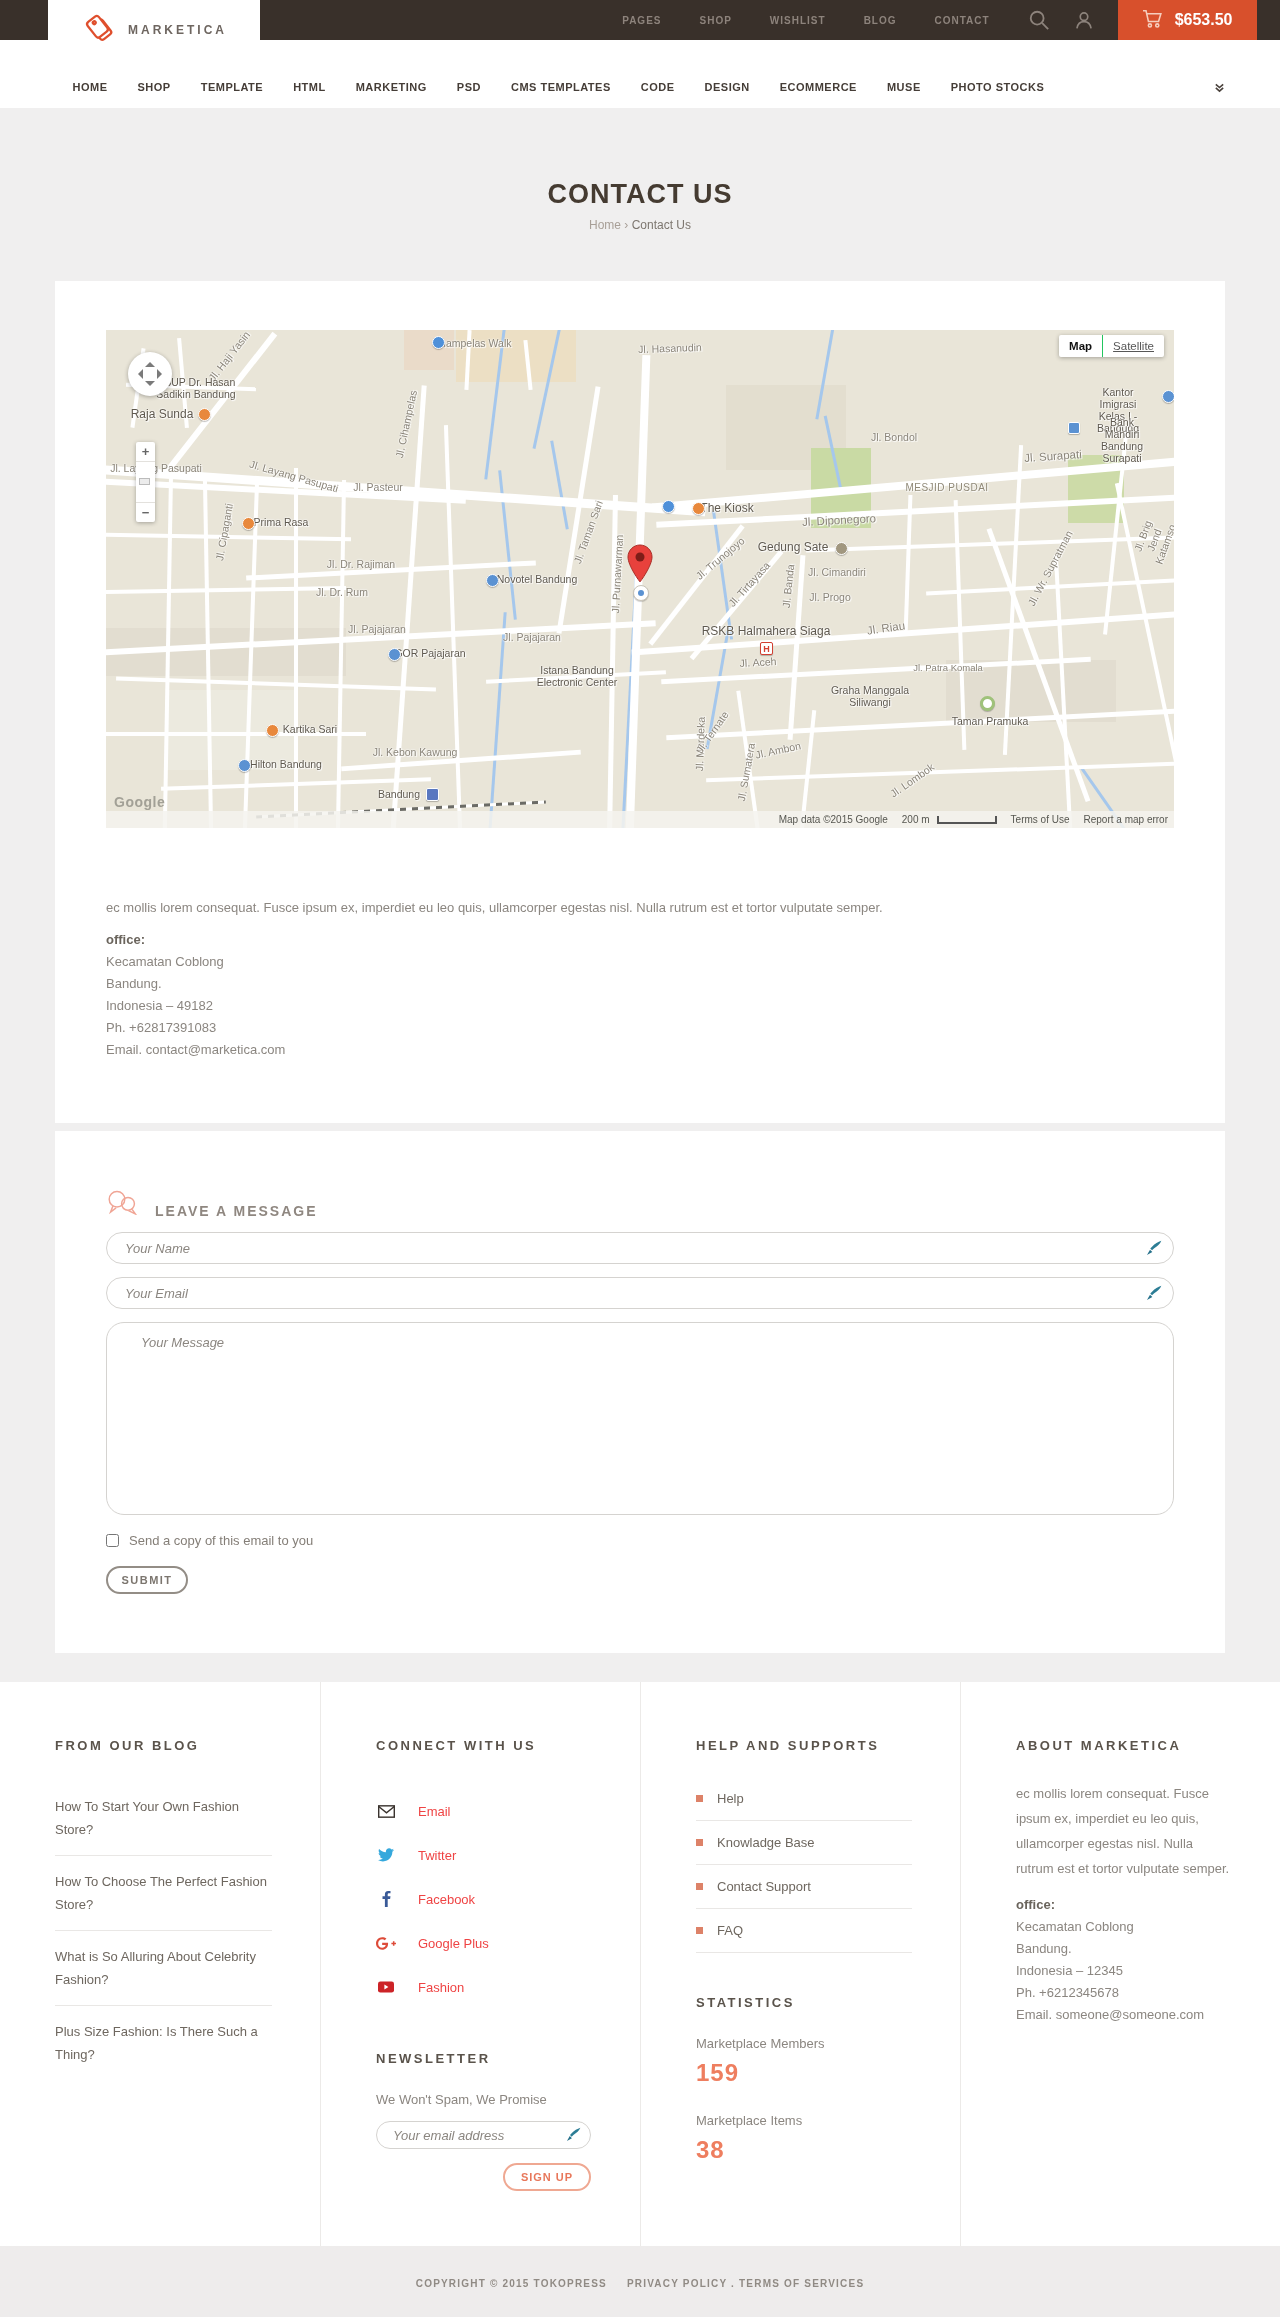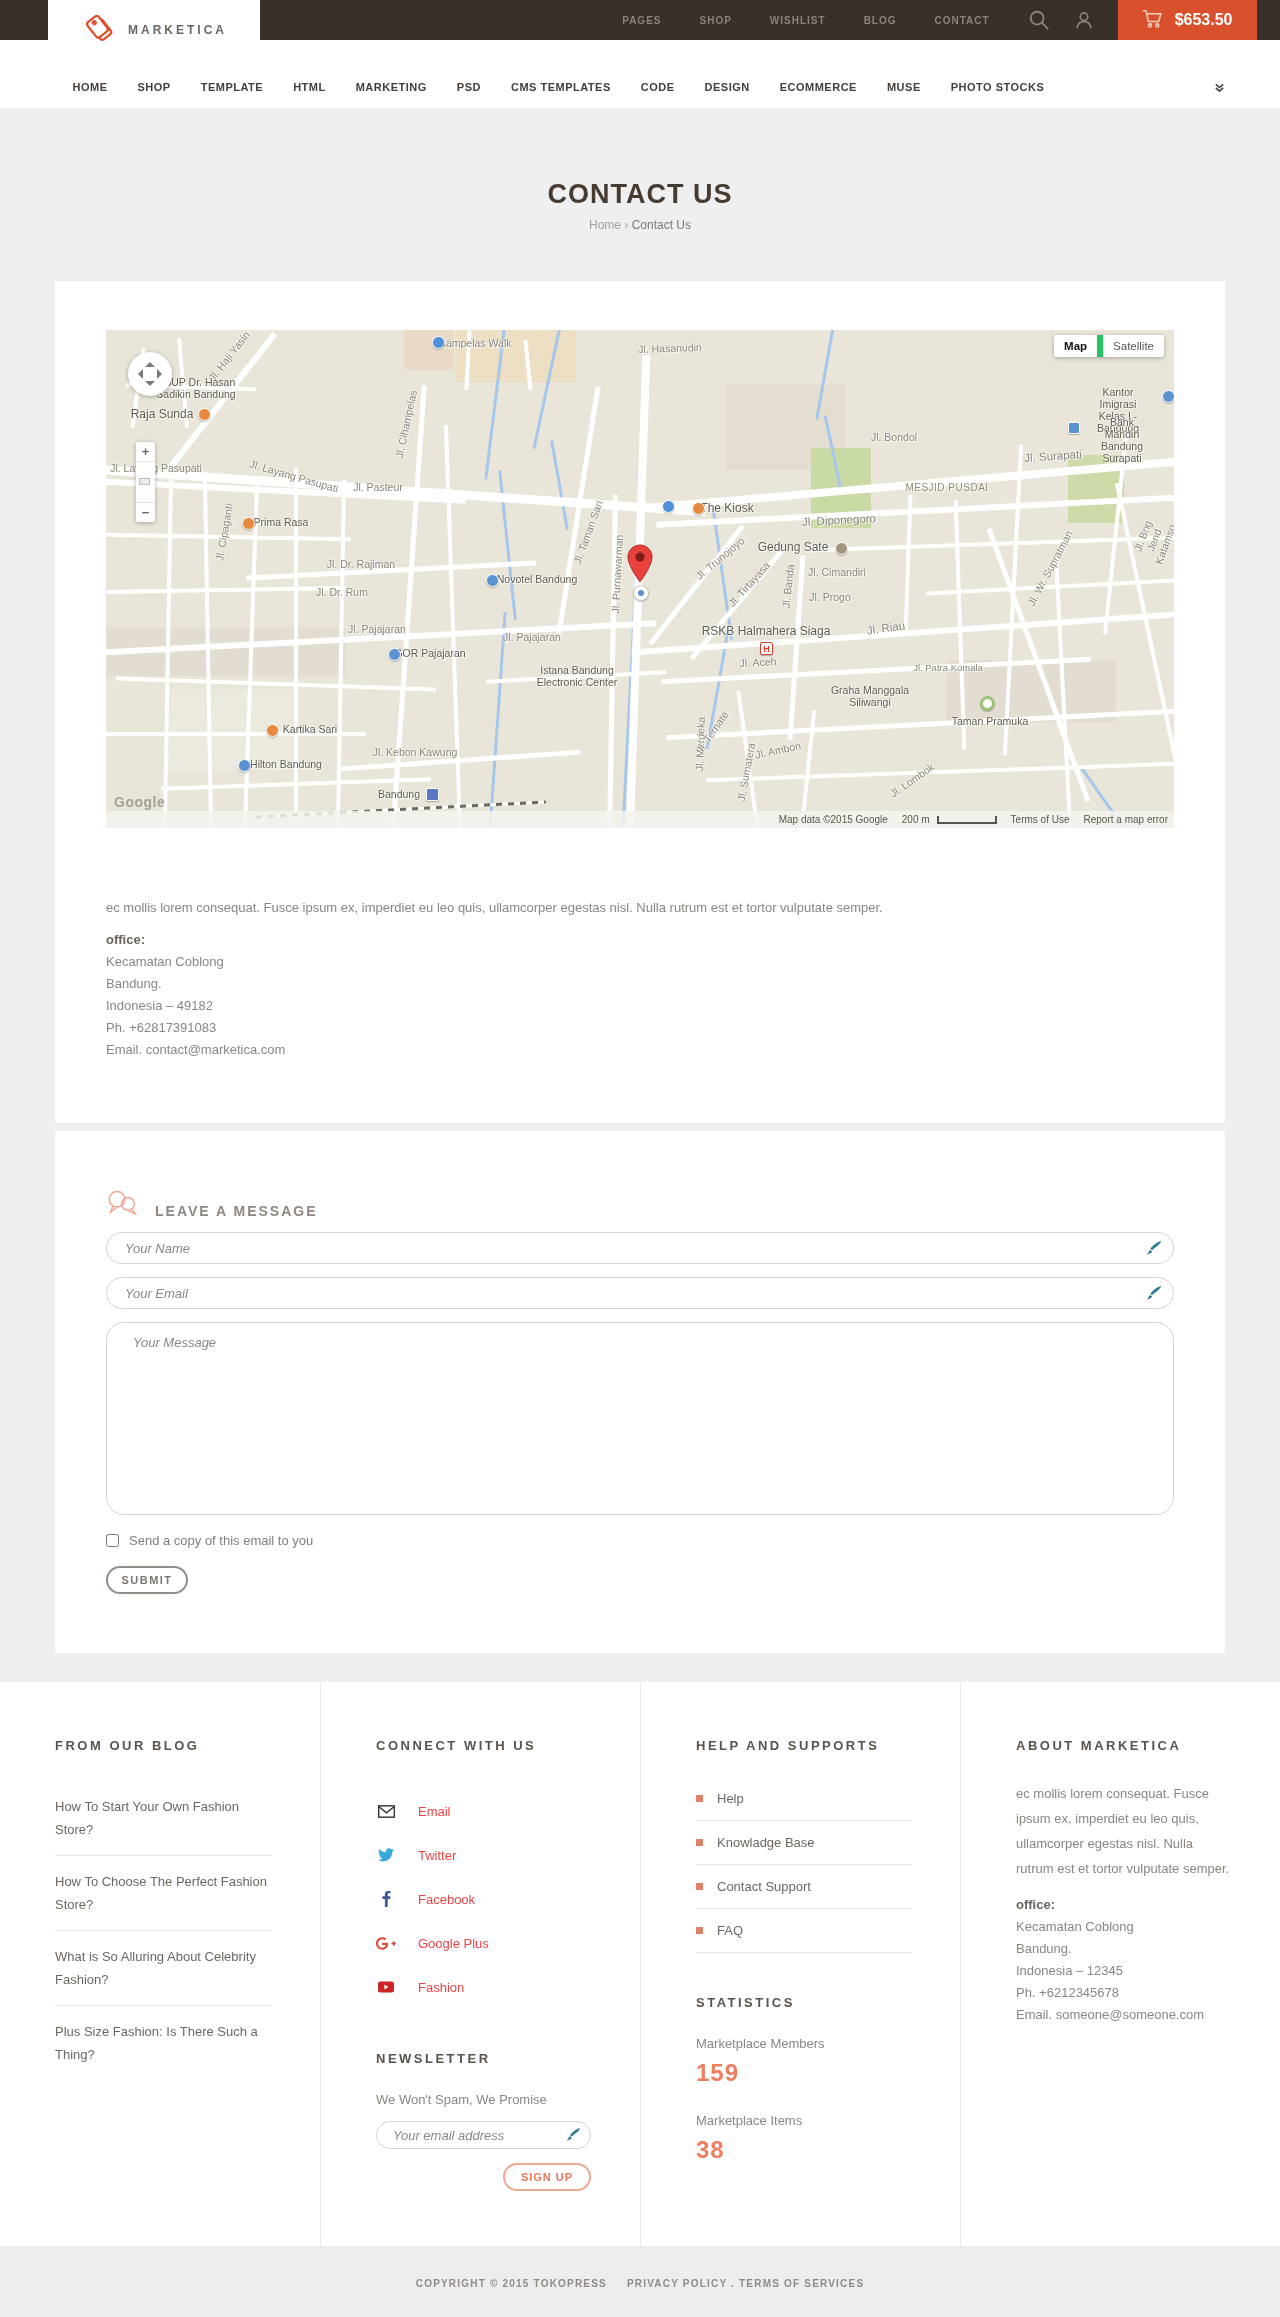--- a/index.html
+++ b/index.html
@@ -63,39 +63,39 @@
   .pan .n{border-bottom-color:#7a7a7a;left:17px;top:5px;}
   .pan .s{border-top-color:#7a7a7a;left:17px;bottom:5px;}
   .pan .w{border-right-color:#7a7a7a;left:5px;top:17px;}
   .pan .e{border-left-color:#7a7a7a;right:5px;top:17px;}
   .zoomctl{position:absolute;left:30px;top:112px;width:19px;background:#fff;border-radius:2px;box-shadow:0 1px 4px rgba(0,0,0,.3);z-index:8;text-align:center;color:#666;font-weight:bold;}
   .zoomctl .zb{height:19px;line-height:19px;font-size:13px;}
   .zoomctl .ztrack{height:40px;border-top:1px solid #e3e1dd;border-bottom:1px solid #e3e1dd;position:relative;}
   .zoomctl .zhandle{position:absolute;left:3px;top:16px;width:11px;height:7px;background:#ececec;border:1px solid #bbb;box-sizing:border-box;}
   .maptype{position:absolute;top:5px;right:10px;display:flex;background:#fff;border-radius:2px;box-shadow:0 1px 4px rgba(0,0,0,.3);z-index:9;font-size:11.5px;}
   .maptype .mt{padding:5px 10px;color:#111;font-weight:bold;}
-  .maptype .mt.sat{color:#565656;font-weight:normal;border-left:6px solid #22c55e;}
+  .maptype .mt.sat{color:#565656;font-weight:normal;border-left:1px solid #22c55e;text-decoration:underline;}
   .attrib{position:absolute;left:0;right:0;bottom:0;height:17px;background:rgba(245,243,239,.85);z-index:9;display:flex;align-items:center;justify-content:flex-end;font-size:10px;color:#565650;gap:14px;padding-right:6px;}
   .attrib .scalebar{width:56px;height:6px;border-left:2px solid #555;border-right:2px solid #555;border-bottom:2px solid #555;margin-left:2px;}
   .gwm{position:absolute;left:8px;bottom:18px;z-index:9;font-size:14px;font-weight:bold;color:#a2a096;letter-spacing:.5px;}
 
   
   .intro{margin:72px 0 0;font-size:13px;color:#8b8680;}
   .office{margin-top:14px;font-size:13px;color:#8b8680;line-height:22px;}
   .office-label{font-weight:bold;color:#6a645c;}
 
   
   .card2{height:522px;padding:58px 51px 0;}
   .form-head{display:flex;align-items:flex-end;gap:16px;height:30px;}
   .form-head h2{margin:0;font-size:14px;font-weight:bold;letter-spacing:2px;color:#8f8780;}
   .pill-input{position:relative;margin-top:13px;}
   .pill-input input{width:100%;box-sizing:border-box;height:32px;border:1px solid #d5d3d0;border-radius:16px;padding:0 40px 0 18px;font:italic 13px "Liberation Sans",sans-serif;color:#6f6a64;outline:none;background:#fff;}
   .pill-input:first-of-type{margin-top:15px;}
   .pen{position:absolute;right:12px;top:8px;}
-  textarea{width:100%;box-sizing:border-box;height:193px;margin-top:13px;border:1px solid #d5d3d0;border-radius:18px;padding:12px 26px;font:italic 13px "Liberation Sans",sans-serif;color:#6f6a64;outline:none;resize:none;}
+  textarea{width:100%;box-sizing:border-box;height:193px;margin-top:13px;border:1px solid #d5d3d0;border-radius:18px;padding:12px 34px;font:italic 13px "Liberation Sans",sans-serif;color:#6f6a64;outline:none;resize:none;}
   input::placeholder,textarea::placeholder{color:#8b8680;opacity:1;}
   .cbrow{margin-top:14px;display:flex;align-items:center;gap:10px;font-size:13px;color:#847e77;}
   .cbrow input{width:13px;height:13px;margin:0;accent-color:#fff;}
   .submit{margin-top:18px;width:82px;height:28px;border-radius:14px;border:2px solid #938d86;background:#fff;color:#7c766f;font:bold 11px "Liberation Sans",sans-serif;letter-spacing:1.5px;cursor:pointer;}
 
   
   footer{height:564px;box-sizing:border-box;display:grid;grid-template-columns:320px 320px 320px 320px;}
   .fcol{box-sizing:border-box;padding:56px 48px 0 55px;}
   .fcol+.fcol{border-left:1px solid #eceae8;}
   .fcol h3{margin:0;font-size:13px;font-weight:bold;letter-spacing:2.5px;color:#5a534b;}

